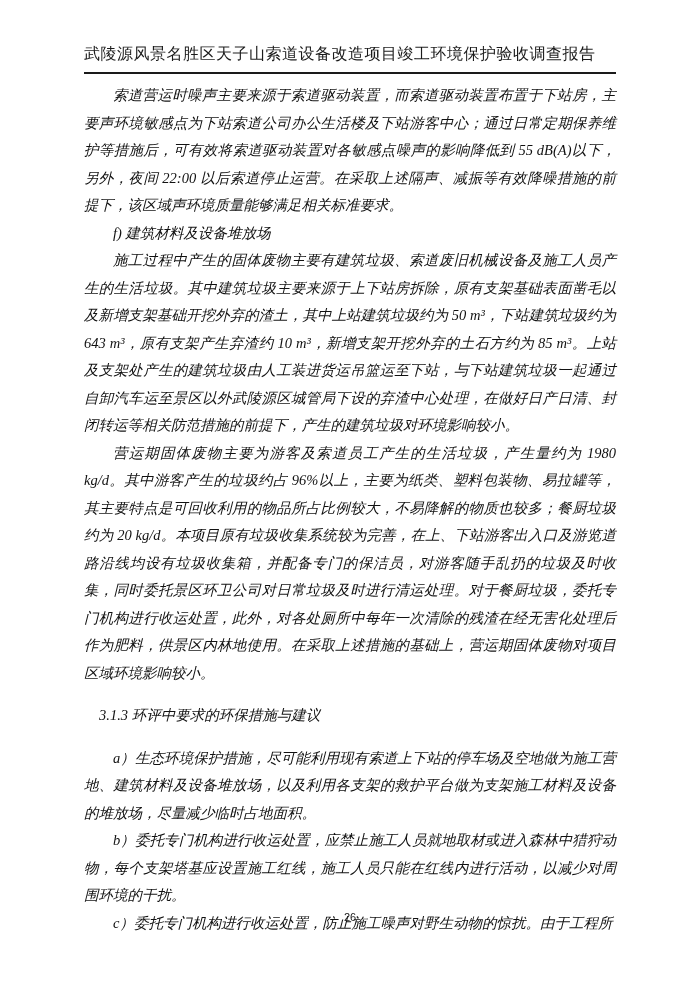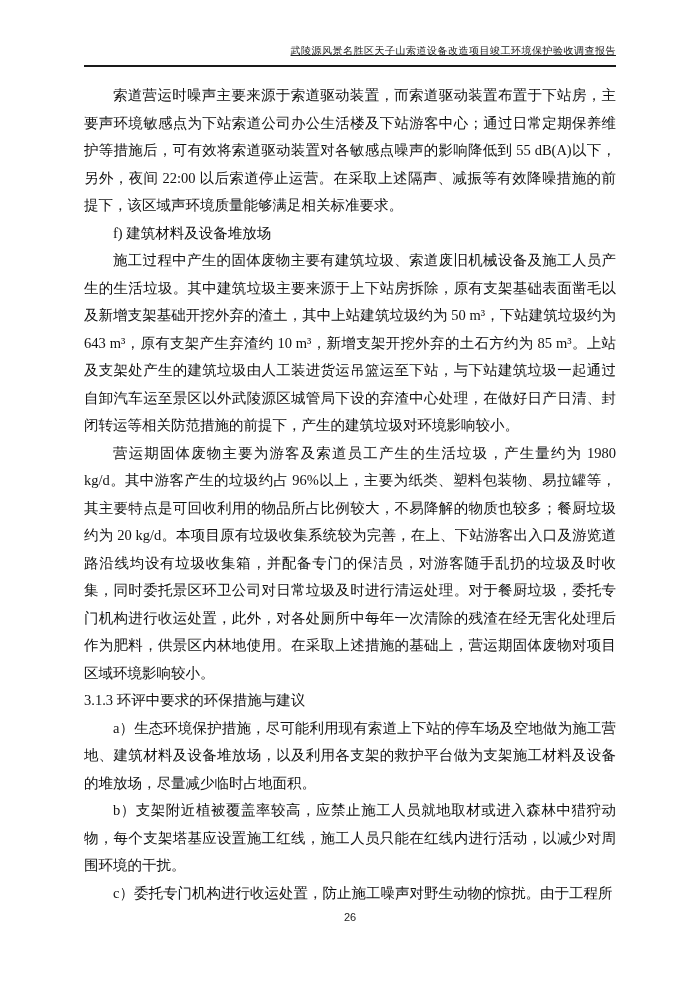--- a/index.html
+++ b/index.html
@@ -14,44 +14,44 @@
     background: #ffffff;
     color: #141414;
     font-family: "Liberation Serif", "DejaVu Serif", serif;
     overflow: hidden;
   }
   .page-header {
     position: absolute;
     left: 84px;
     right: 84px;
     top: 44px;
-    text-align: right;
-    font-size: 10px;
+    text-align: left;
+    font-size: 16px;
     letter-spacing: 0.5px;
     color: #1a1a1a;
     padding-bottom: 7px;
     border-bottom: 2px solid #1a1a1a;
-    text-decoration: underline;
   }
   .content {
     position: absolute;
     left: 84px;
     right: 84px;
     top: 82px;
     font-size: 14.5px;
     line-height: 27.5px;
     text-align: justify;
     color: #111111;
+    font-style: italic;
   }
   .para {
     margin: 0;
     text-indent: 2em;
   }
   .heading {
-    margin: 0;
+    margin: 15px;
     text-indent: 0;
   }
   .page-footer {
     position: absolute;
     left: 0;
     right: 0;
     top: 911px;
     text-align: center;
     font-size: 11px;
     font-family: Liberation Sans, sans-serif;
@@ -65,19 +65,19 @@
 
   <div class="page-header">武陵源风景名胜区天子山索道设备改造项目竣工环境保护验收调查报告</div>
 
   <div class="content">
     <p class="para">索道营运时噪声主要来源于索道驱动装置，而索道驱动装置布置于下站房，主要声环境敏感点为下站索道公司办公生活楼及下站游客中心；通过日常定期保养维护等措施后，可有效将索道驱动装置对各敏感点噪声的影响降低到 55 dB(A)以下，另外，夜间 22:00 以后索道停止运营。在采取上述隔声、减振等有效降噪措施的前提下，该区域声环境质量能够满足相关标准要求。</p>
     <p class="para">f) 建筑材料及设备堆放场</p>
     <p class="para">施工过程中产生的固体废物主要有建筑垃圾、索道废旧机械设备及施工人员产生的生活垃圾。其中建筑垃圾主要来源于上下站房拆除，原有支架基础表面凿毛以及新增支架基础开挖外弃的渣土，其中上站建筑垃圾约为 50 m³，下站建筑垃圾约为 643 m³，原有支架产生弃渣约 10 m³，新增支架开挖外弃的土石方约为 85 m³。上站及支架处产生的建筑垃圾由人工装进货运吊篮运至下站，与下站建筑垃圾一起通过自卸汽车运至景区以外武陵源区城管局下设的弃渣中心处理，在做好日产日清、封闭转运等相关防范措施的前提下，产生的建筑垃圾对环境影响较小。</p>
     <p class="para">营运期固体废物主要为游客及索道员工产生的生活垃圾，产生量约为 1980 kg/d。其中游客产生的垃圾约占 96%以上，主要为纸类、塑料包装物、易拉罐等，其主要特点是可回收利用的物品所占比例较大，不易降解的物质也较多；餐厨垃圾约为 20 kg/d。本项目原有垃圾收集系统较为完善，在上、下站游客出入口及游览道路沿线均设有垃圾收集箱，并配备专门的保洁员，对游客随手乱扔的垃圾及时收集，同时委托景区环卫公司对日常垃圾及时进行清运处理。对于餐厨垃圾，委托专门机构进行收运处置，此外，对各处厕所中每年一次清除的残渣在经无害化处理后作为肥料，供景区内林地使用。在采取上述措施的基础上，营运期固体废物对项目区域环境影响较小。</p>
     <p class="heading">3.1.3 环评中要求的环保措施与建议</p>
     <p class="para">a）生态环境保护措施，尽可能利用现有索道上下站的停车场及空地做为施工营地、建筑材料及设备堆放场，以及利用各支架的救护平台做为支架施工材料及设备的堆放场，尽量减少临时占地面积。</p>
-    <p class="para">b）支架附近植被覆盖率较高，应禁止施工人员就地取材或进入森林中猎狩动物，每个支架塔基应设置施工红线，施工人员只能在红线内进行活动，以减少对周围环境的干扰。</p>
+    <p class="para">b）委托专门机构进行收运处置，应禁止施工人员就地取材或进入森林中猎狩动物，每个支架塔基应设置施工红线，施工人员只能在红线内进行活动，以减少对周围环境的干扰。</p>
     <p class="para">c）委托专门机构进行收运处置，防止施工噪声对野生动物的惊扰。由于工程所</p>
   </div>
 
   <div class="page-footer">26</div>
 
 </div>
 
 </body></html>

